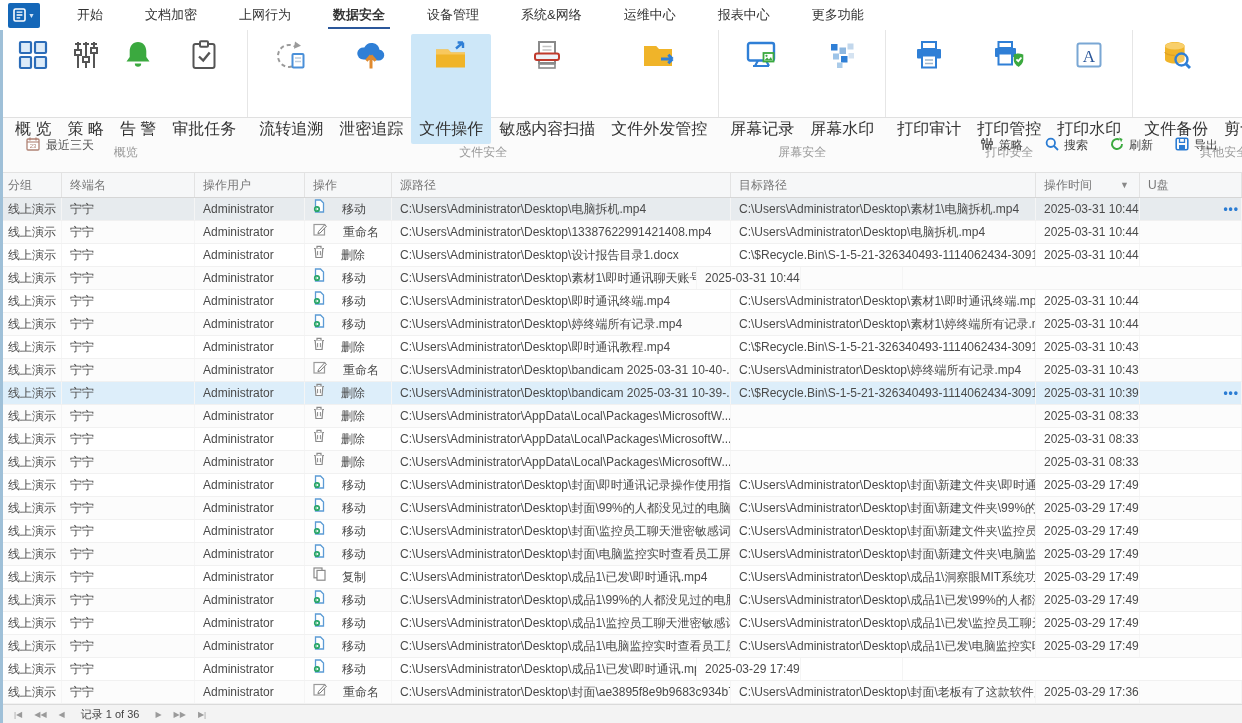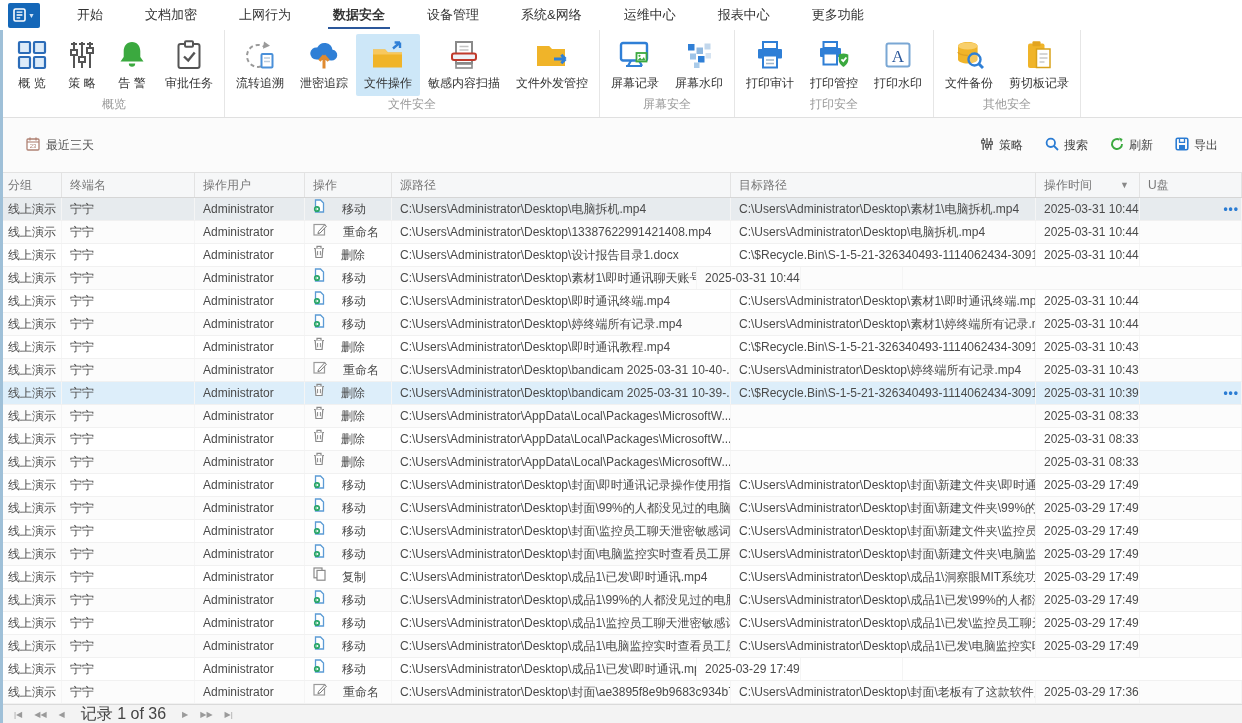--- a/index.html
+++ b/index.html
@@ -17,21 +17,21 @@
   .menu-item.active { font-weight:bold; }
   .menu-item.active::after { content:""; position:absolute; left:16px; right:16px; bottom:1px; height:2px; background:#2b579a; }
 
   
   .ribbon { height:88px; display:flex; align-items:stretch; background:#fff; border-bottom:1px solid #e0e0e0; padding-left:4px; }
   .ribbon-group { display:flex; flex-direction:column; border-right:1px solid #e6e6e6; padding:0 3px; }
   .ribbon-items { display:flex; align-items:flex-start; padding-top:4px; flex:1; }
   .ribbon-item { display:flex; flex-direction:column; align-items:center; gap:3px; padding:4px 8px; border-radius:2px; cursor:pointer; }
   .ribbon-item.active { background:#cde7f8; }
   .ribbon-item .ricon { width:34px; height:34px; display:flex; align-items:center; justify-content:center; }
-  .ribbon-item .rlabel { font-size:12px; color:#333; white-space:nowrap; }
+  .ribbon-item .rlabel { font-size:16px; color:#333; white-space:nowrap;margin-top:44px; }
   .group-label { text-align:center; font-size:12px; color:#999; padding-bottom:5px; white-space:nowrap; }
 
   
   .filterbar { height:54px; background:#fbfbfb; display:flex; align-items:center; justify-content:space-between; padding:0 24px 0 26px; }
   .date-filter { display:flex; align-items:center; gap:6px; font-size:12px; color:#555; cursor:pointer; }
   .actions { display:flex; gap:22px; }
   .action-btn { display:flex; align-items:center; gap:5px; font-size:12px; color:#444; cursor:pointer; }
 
   
   .thead { display:flex; height:26px; background:#f6f7f8; border-top:1px solid #e2e2e2; border-bottom:1px solid #d6d6d6; }
@@ -43,21 +43,21 @@
   .tr.selected { background:#e7ebee; }
   .tr.highlight { background:#ddeefa; }
   .td { font-size:12px; color:#4a4a4a; padding:0 8px; line-height:22px; white-space:nowrap; overflow:hidden; border-right:1px solid #f5f5f5; }
   .op-cell { display:flex; align-items:center; gap:16px; }
   .op-cell svg { flex:none; }
   .more-dots { position:absolute; right:3px; top:0; line-height:22px; color:#2b7cd3; font-weight:bold; letter-spacing:1px; font-size:12px; cursor:pointer; }
 
   
   .statusbar { height:19px; background:#f3f3f3; border-top:1px solid #dadada; display:flex; align-items:center; padding-left:10px; font-size:11px; color:#555; gap:4px; }
   .pager-btn { color:#9a9a9a; font-size:8px; padding:0 4px; cursor:pointer; }
-  .record-text { padding:0 8px; font-size:16px; color:#444; }
+  .record-text { padding:0 8px; font-size:11px; color:#444; }
 </style>
 </head>
 <body>
 
 <div class="left-edge"></div>
 
 <div class="menubar">
   <div class="app-btn">
     <svg width="13" height="14" viewBox="0 0 13 14">
         <rect x="1" y="1" width="11" height="12" rx="1.5" fill="none" stroke="#fff" stroke-width="1.6"></rect>

